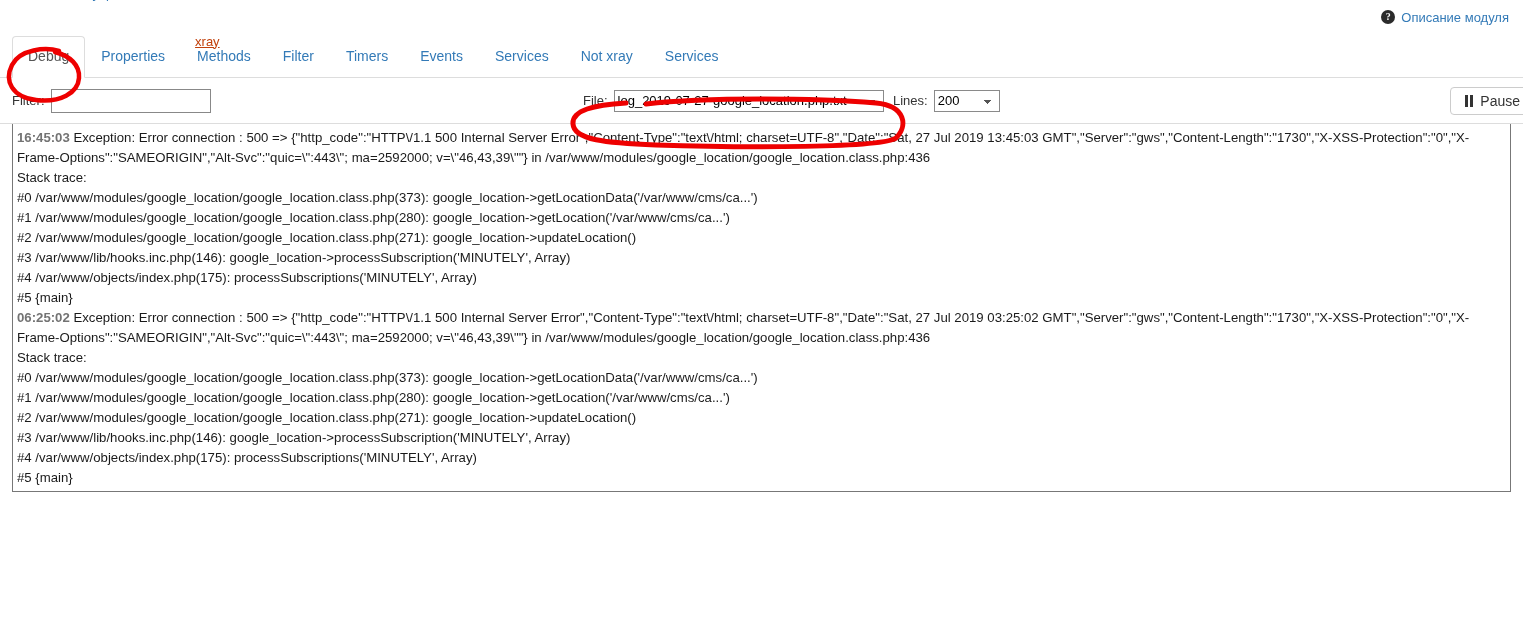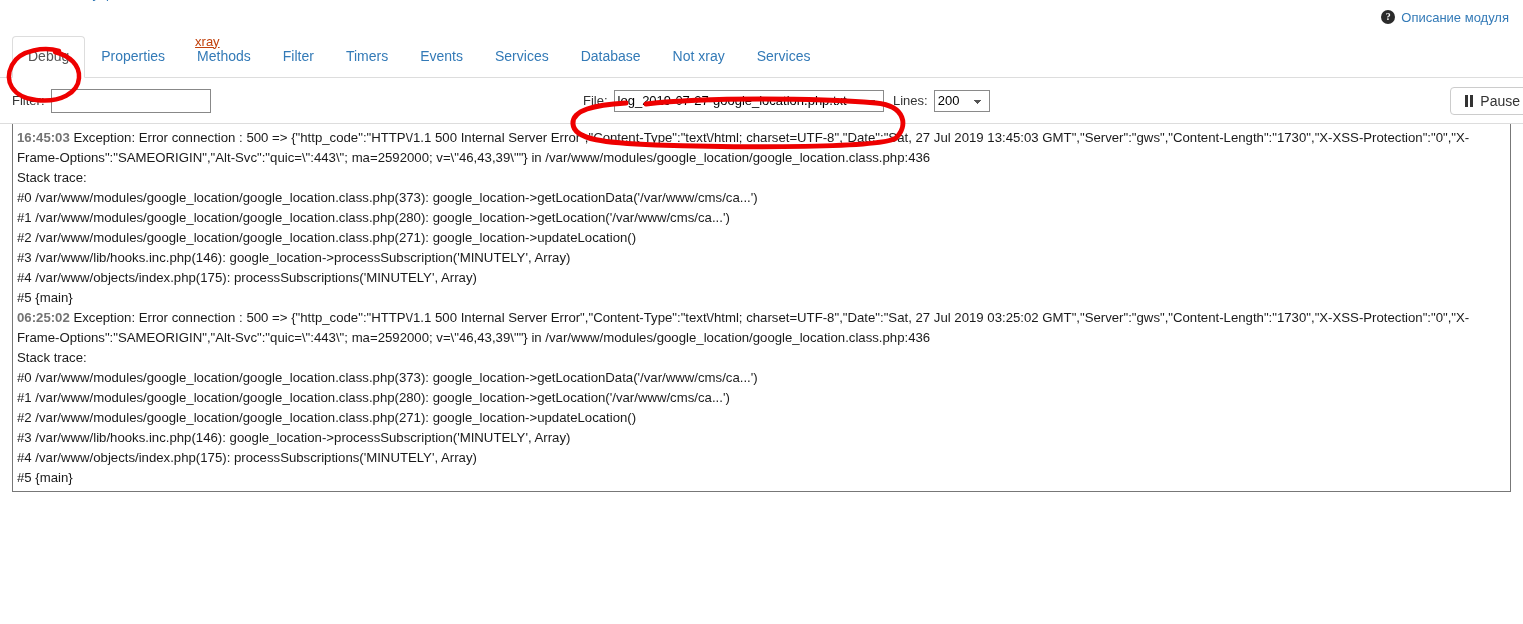--- a/index.html
+++ b/index.html
@@ -114,21 +114,21 @@
     background-image:
       linear-gradient(45deg, transparent 50%, #555 50%),
       linear-gradient(135deg, #555 50%, transparent 50%);
     background-position:
       calc(100% - 11px) calc(50% + 1px),
       calc(100% - 7px) calc(50% + 1px);
     background-size: 4px 4px, 4px 4px;
     background-repeat: no-repeat;
   }
   #file-select { width: 270px; }
-  #lines-select { width: 56px; }
+  #lines-select { width: 66px; }
 
   .group-file { position: absolute; left: 583px; }
   .group-lines { position: absolute; left: 893px; }
 
   .pause-btn {
     position: absolute;
     right: -12px;
     top: 9px;
     height: 28px;
     display: flex;
@@ -195,21 +195,20 @@
 </div>
 
 <div class="tabbar">
   <div class="tab active">Debug</div>
   <div class="tab">Properties</div>
   <div class="tab">Methods</div>
   <div class="tab">Filter</div>
   <div class="tab">Timers</div>
   <div class="tab">Events</div>
   <div class="tab">Services</div>
-  <div class="tab">Database</div>
   <div class="tab">Not xray</div>
   <div class="tab">Services</div>
 </div>
 
 <div class="toolbar">
 
   <div class="tool-group">
     <span class="tool-label">Filter:</span>
     <input class="filter-input" type="text" placeholder="" style="">
   </div>

